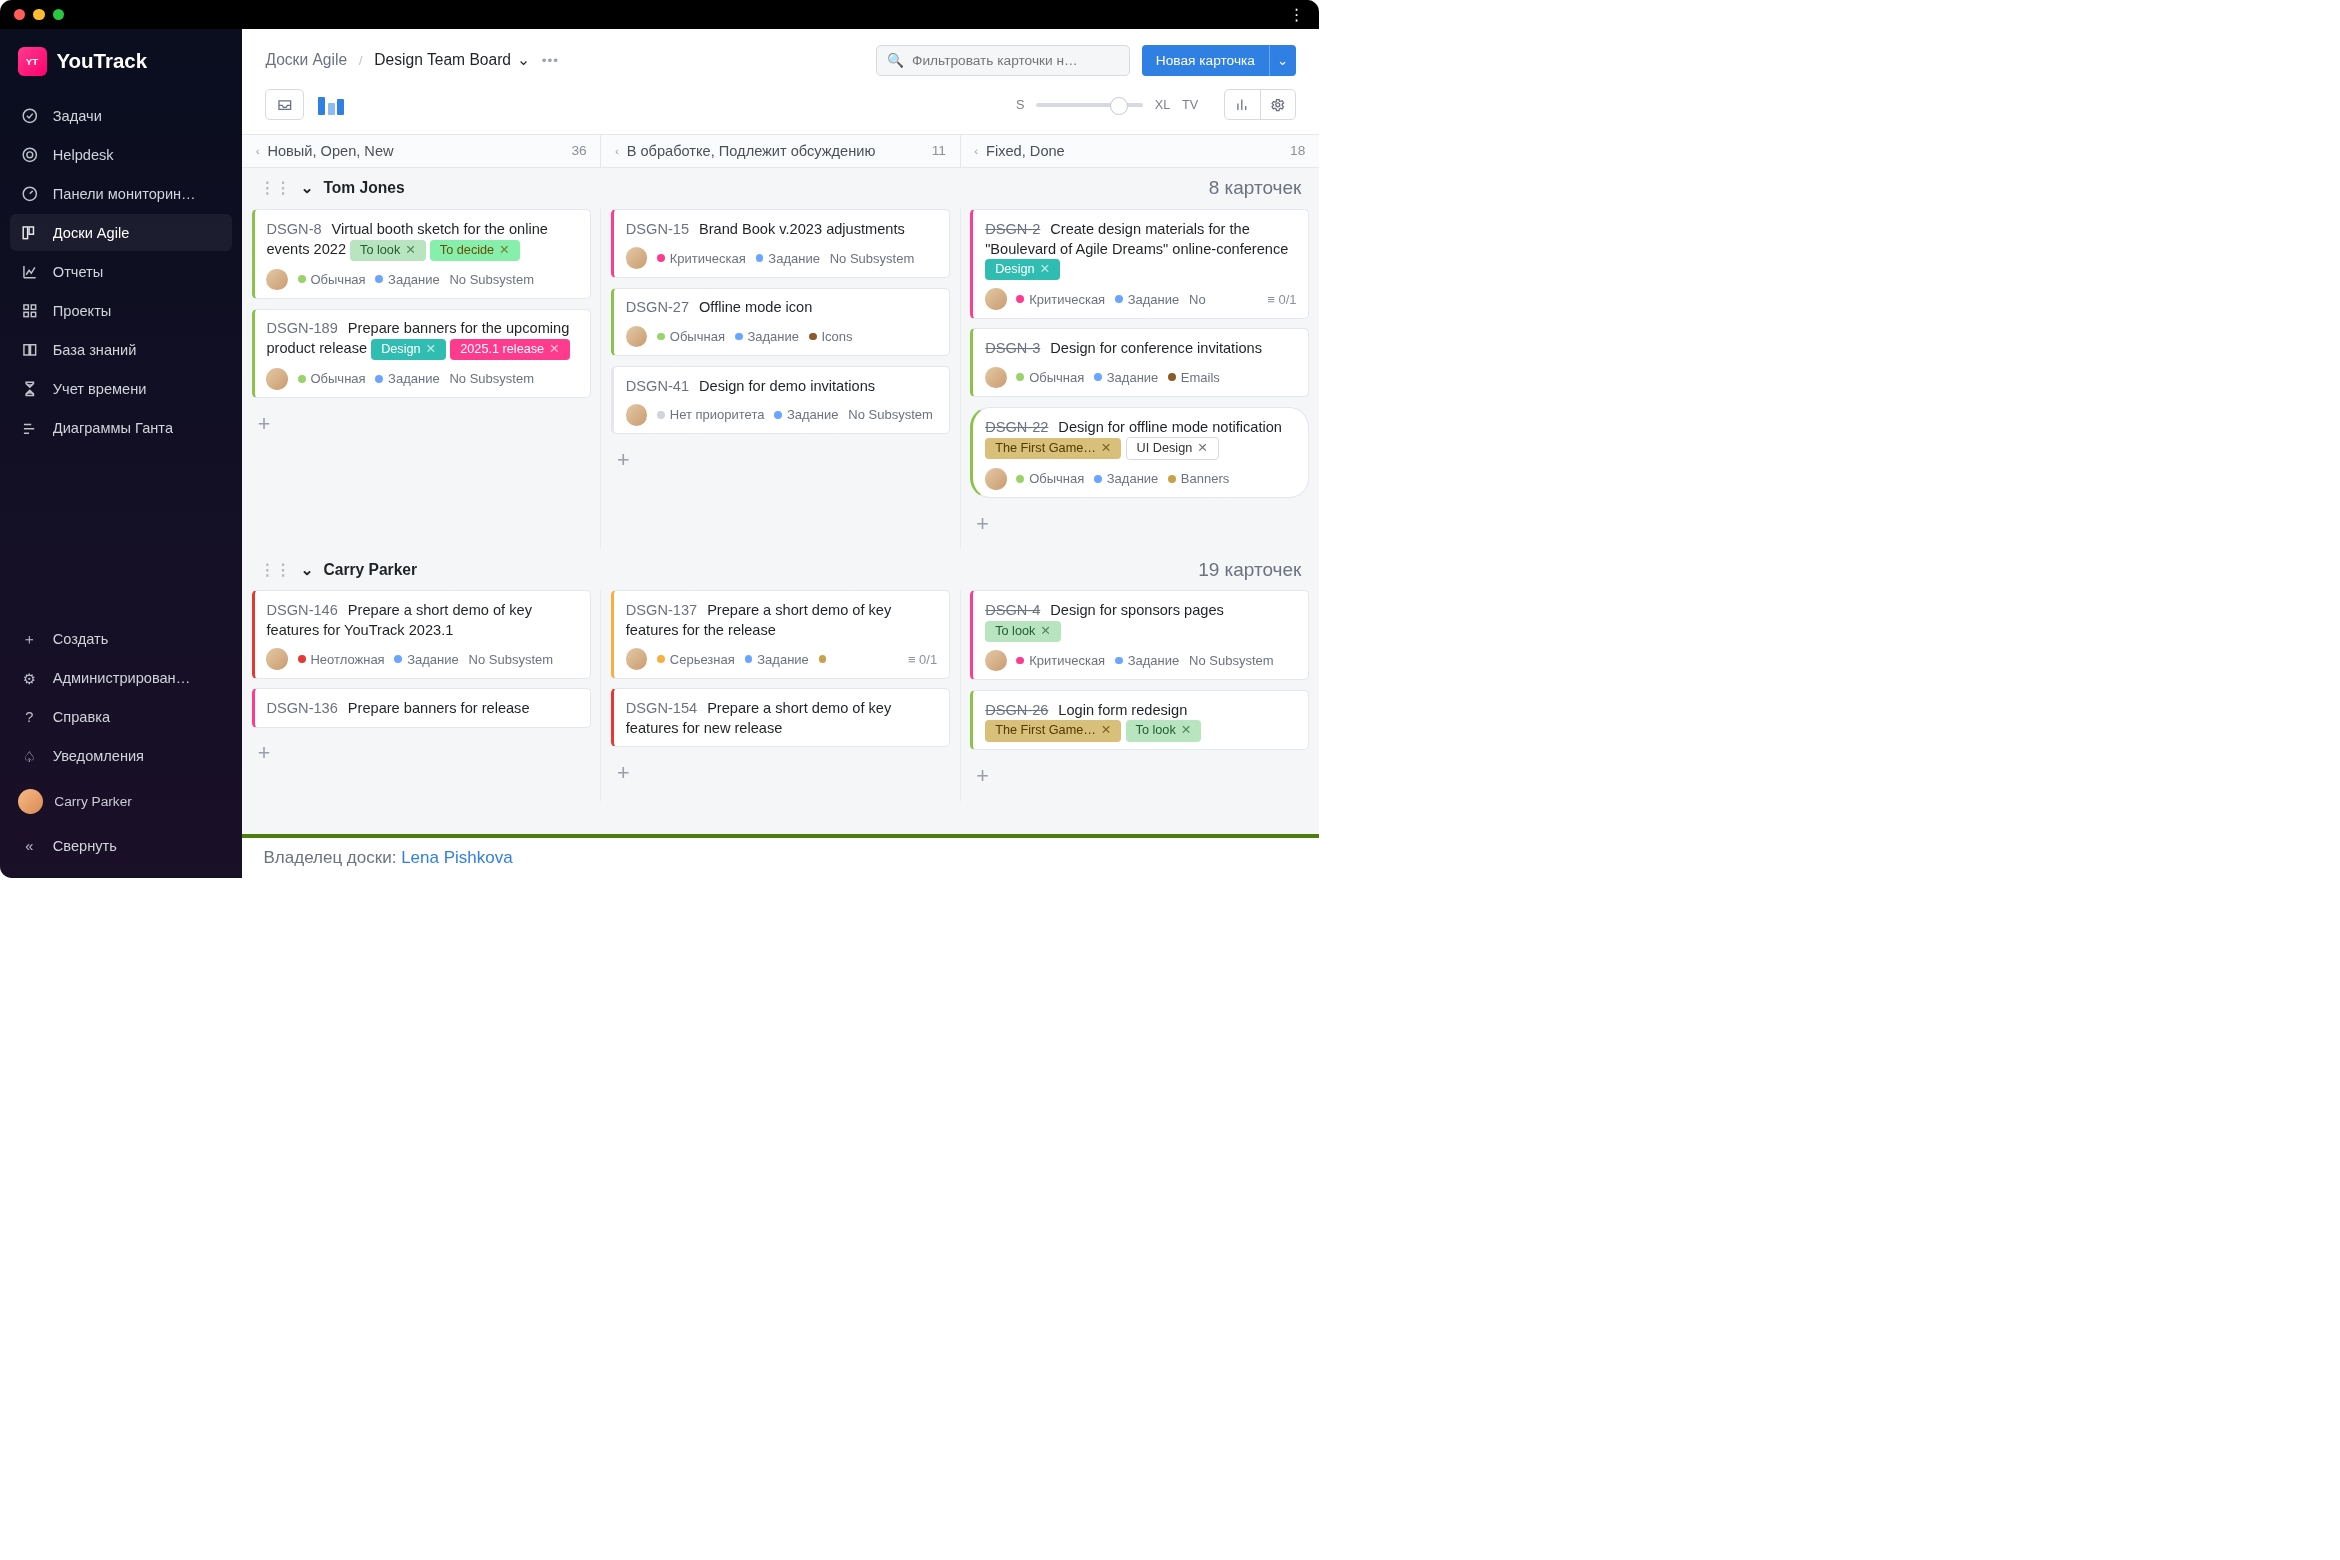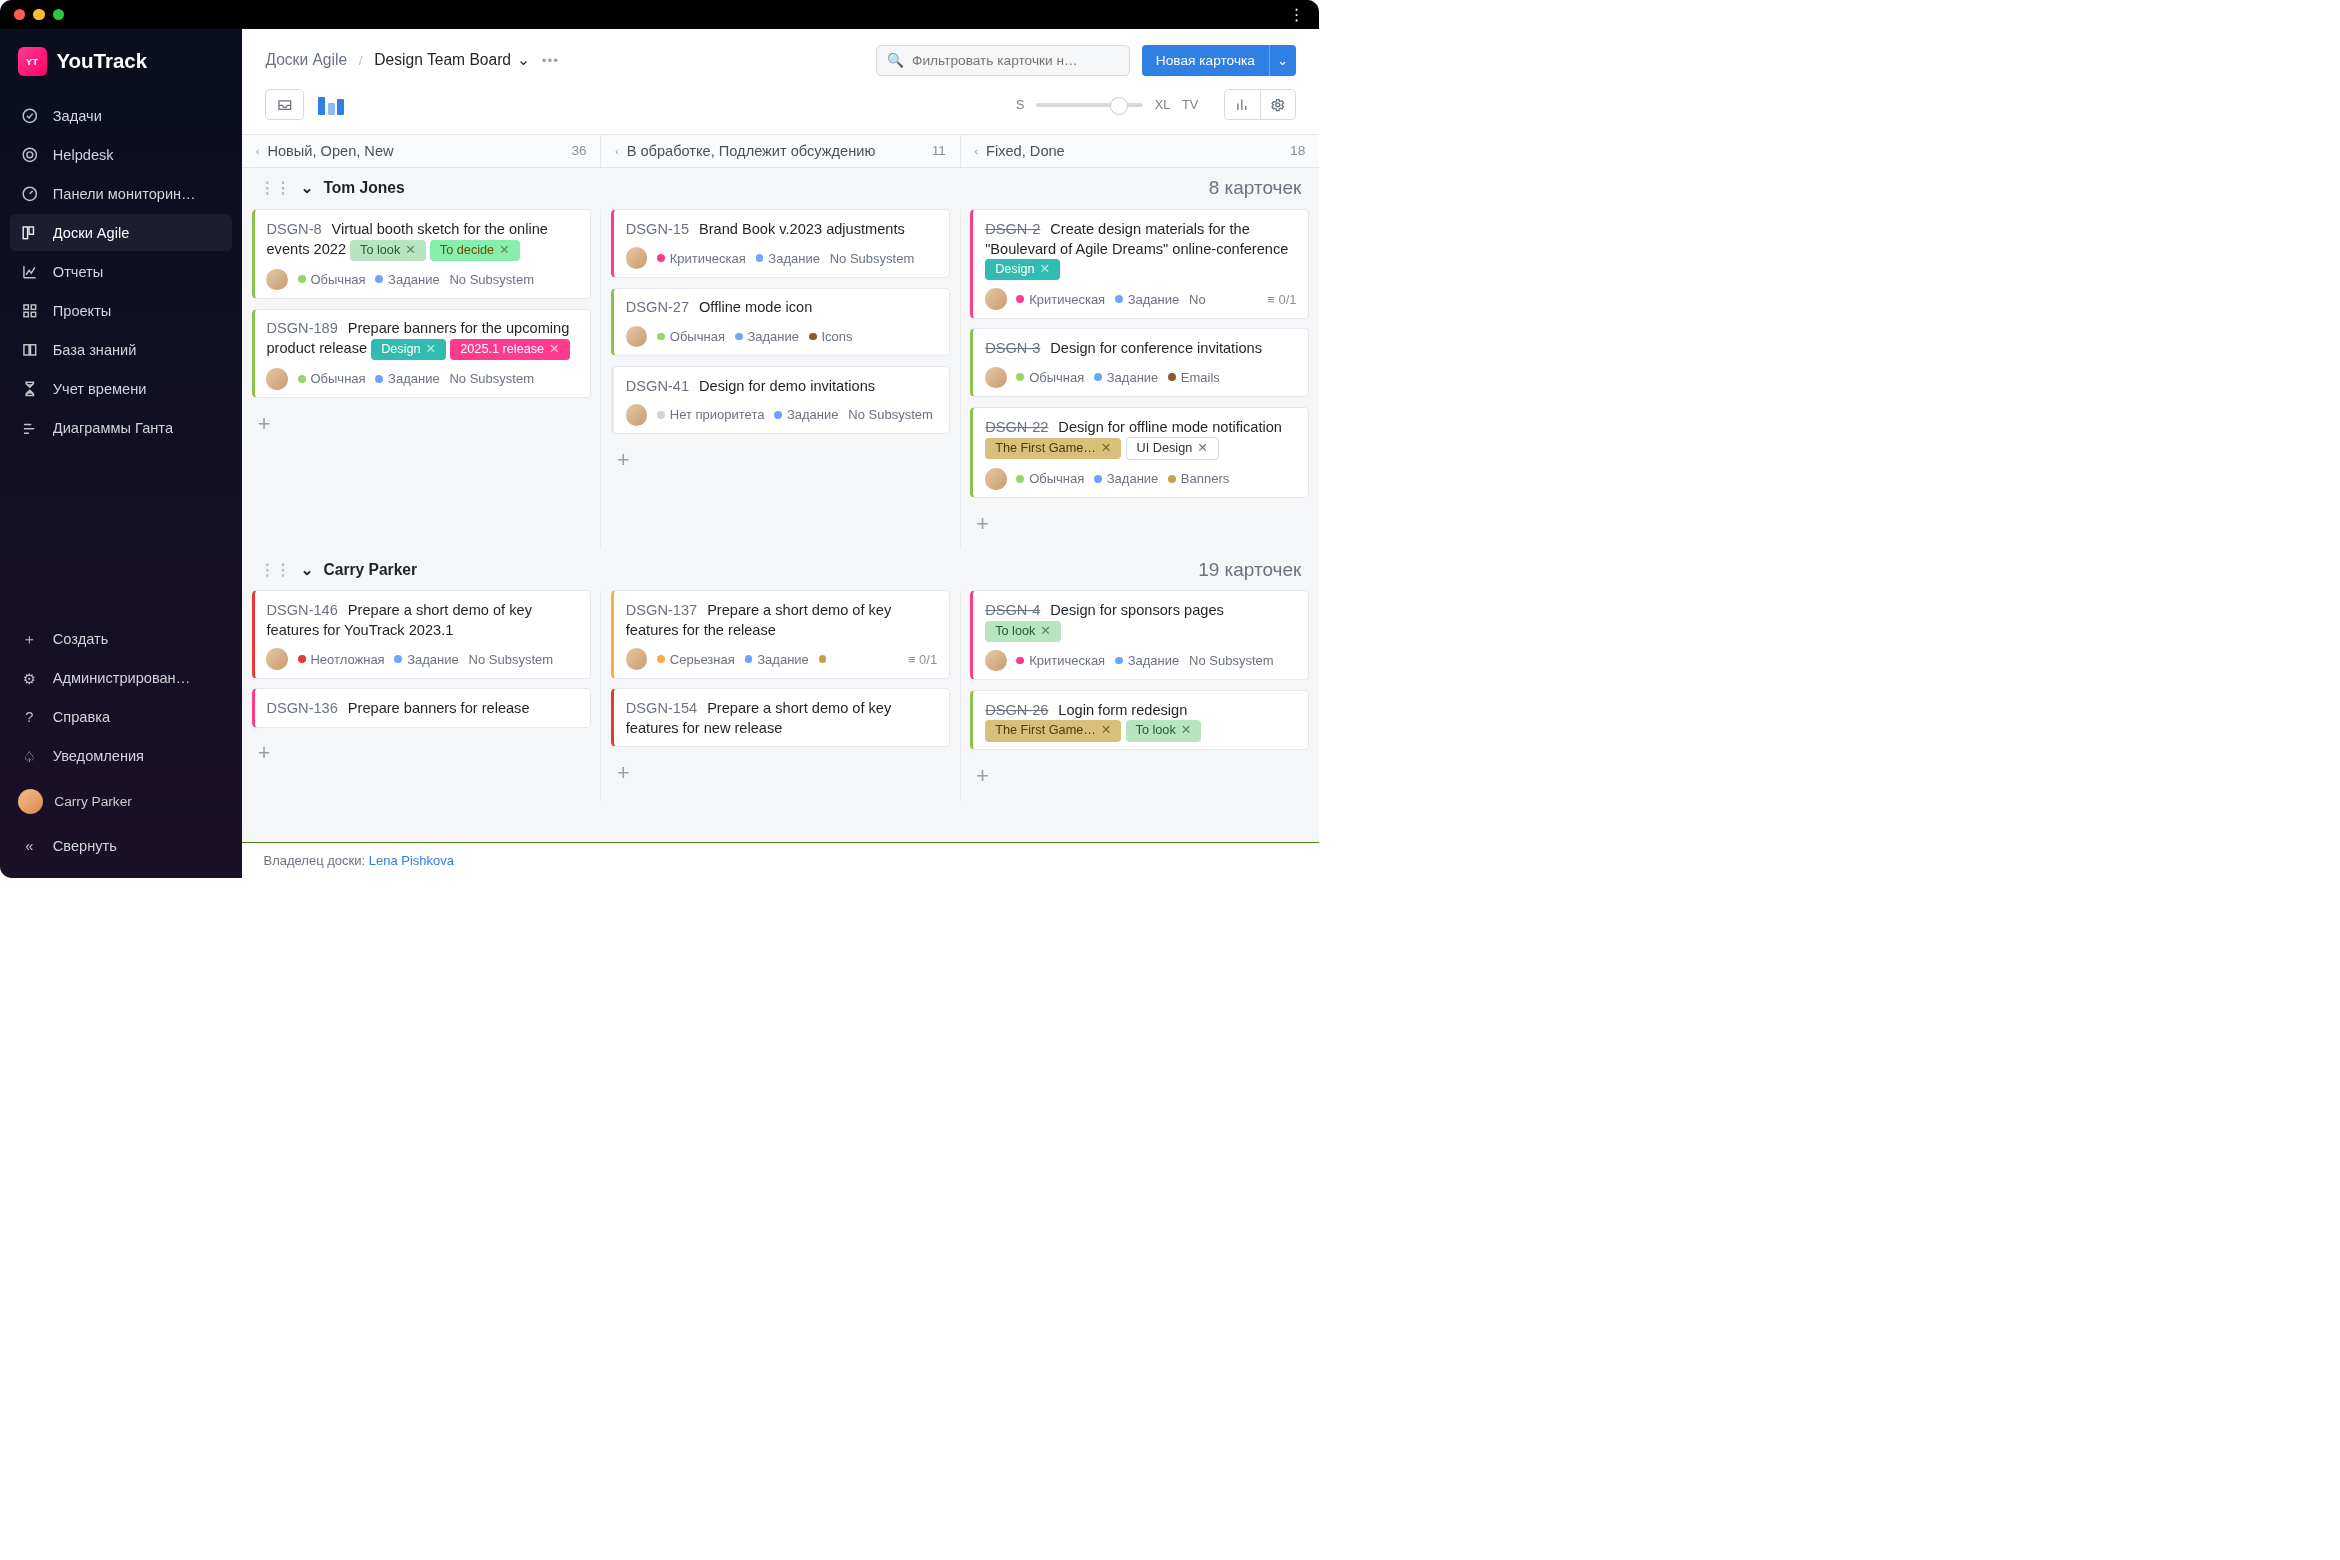--- a/index.html
+++ b/index.html
@@ -77,21 +77,21 @@
 .card-id.done { text-decoration:line-through; }
 .tag { display:inline-flex; align-items:center; gap:4.9px; font-size:12.7px; padding:2px 10px; border-radius:3.9px; }
 .tag .x { opacity:.7; cursor:pointer; }
 .meta { display:flex; align-items:center; gap:9.8px; font-size:13px; color:#6b7280; flex-wrap:wrap; }
 .meta .av { width:21.5px; height:21.5px; border-radius:50%; background:linear-gradient(135deg,#e4c9a5,#c99b70); flex-shrink:0; }
 .pill { display:inline-flex; align-items:center; gap:4.9px; }
 .dotc { width:7.8px; height:7.8px; border-radius:50%; display:inline-block; }
 .sub-ct { margin-left:auto; display:inline-flex; align-items:center; gap:3.9px; color:#8c9199; }
 
 
-.footer-bar { border-top:1px solid #4d7c0f; padding:9.8px 21.5px; font-size:13px; color:#6b7280; background:#fff; }
+.footer-bar { border-top:4px solid #4d7c0f; padding:9.8px 21.5px; font-size:17px; color:#6b7280; background:#fff; }
 .footer-bar a { color:#307fe2; text-decoration:none; }
 
 .ellipsis { white-space:nowrap; overflow:hidden; text-overflow:ellipsis; }
 </style>
 </head>
 <body>
 
 <div class="window">
   <div class="titlebar">
     <div class="traffic">
@@ -367,21 +367,21 @@
                 </div>
                 <div class="card" style="border-left-color: rgb(139, 195, 74);">
                   <div class="card-title"><span class="card-id done">DSGN-3</span> Design for conference invitations</div>
                   <div class="meta">
                     <div class="av"></div>
                     <span class="pill"><span class="dotc" style="background:#9ad36a"></span>Обычная</span>
                     <span class="pill"><span class="dotc" style="background:#6aa6ff"></span>Задание</span>
                     <span class="pill"><span class="dotc" style="background:#8b5a2b"></span>Emails</span>
                   </div>
                 </div>
-                <div class="card" style="border-left-color: rgb(139, 195, 74);">
+                <div class="card" style="border-left-color: rgb(139, 195, 74); border-radius: 20px;">
                   <div class="card-title"><span class="card-id done">DSGN-22</span> Design for offline mode notification <span class="tag" style="background:#d9c07a;color:#4d3b00;">The First Game… <span class="x">✕</span></span> <span class="tag" style="background:#ffffff;color:#333333;border:1px solid #d5d9e0;">UI Design <span class="x">✕</span></span></div>
                   <div class="meta">
                     <div class="av"></div>
                     <span class="pill"><span class="dotc" style="background:#9ad36a"></span>Обычная</span>
                     <span class="pill"><span class="dotc" style="background:#6aa6ff"></span>Задание</span>
                     <span class="pill"><span class="dotc" style="background:#c7a24a"></span>Banners</span>
                   </div>
                 </div>
                 <div class="add-card">+</div>
               </div>

